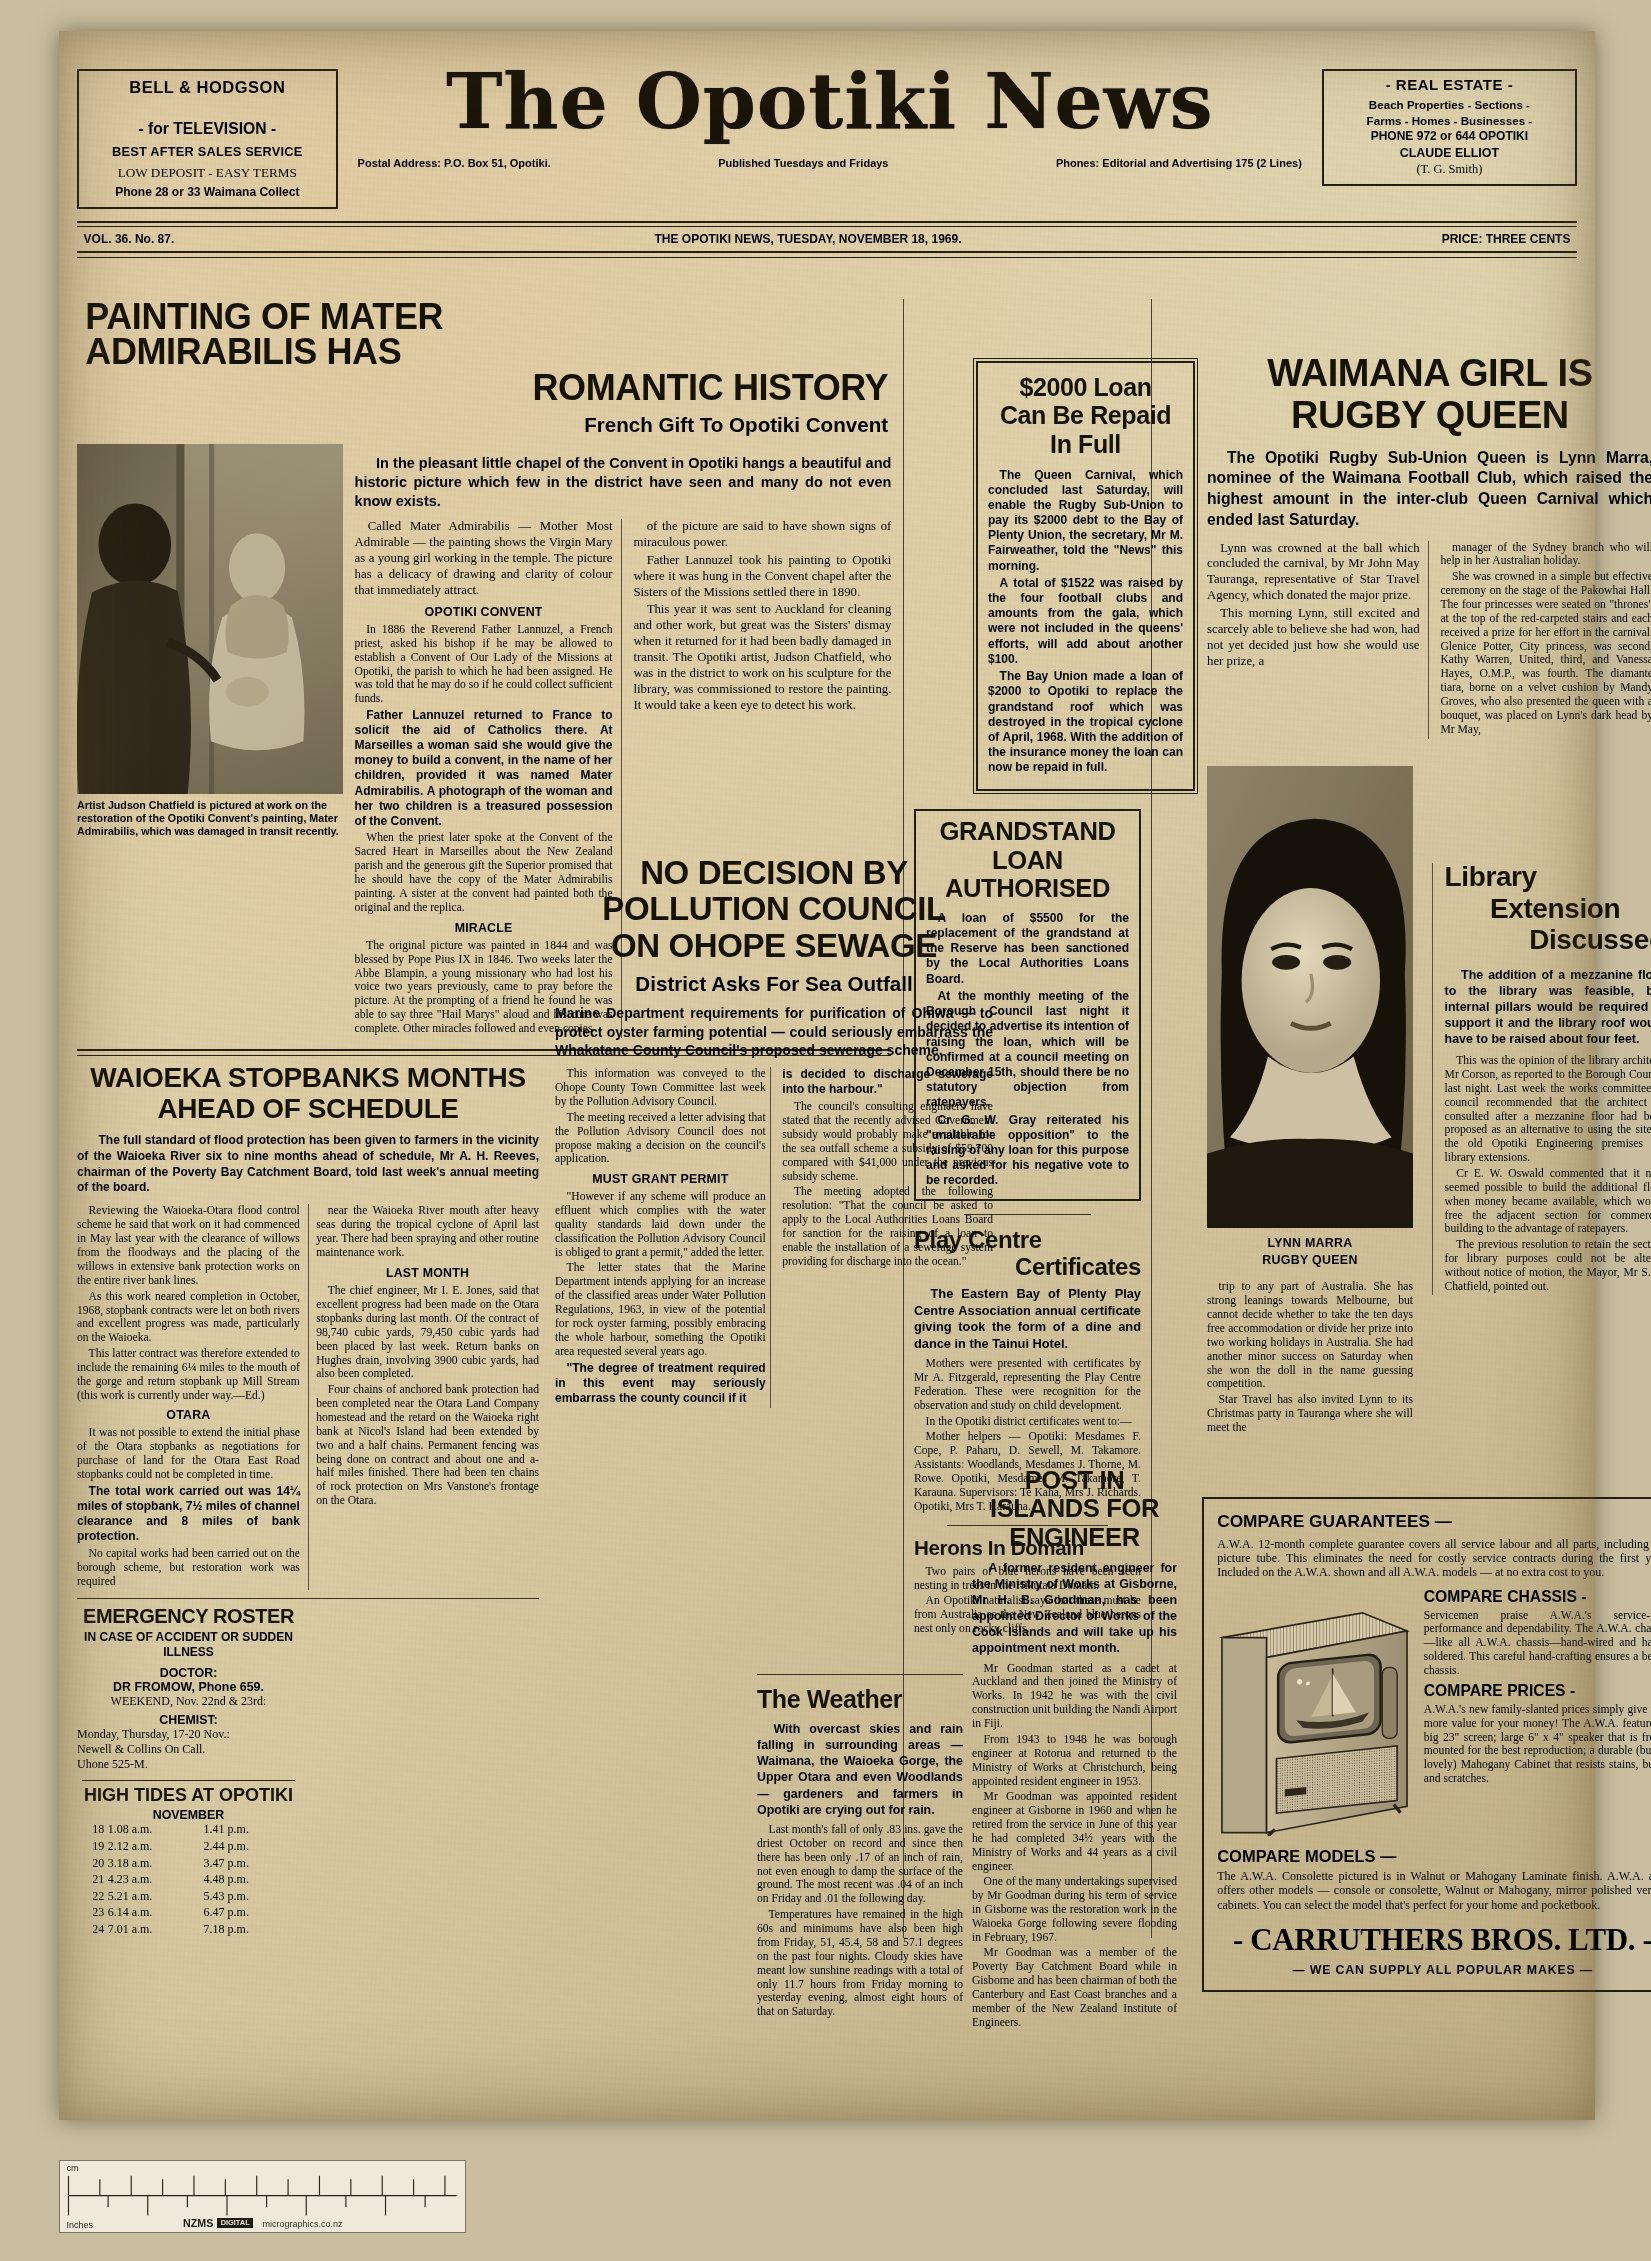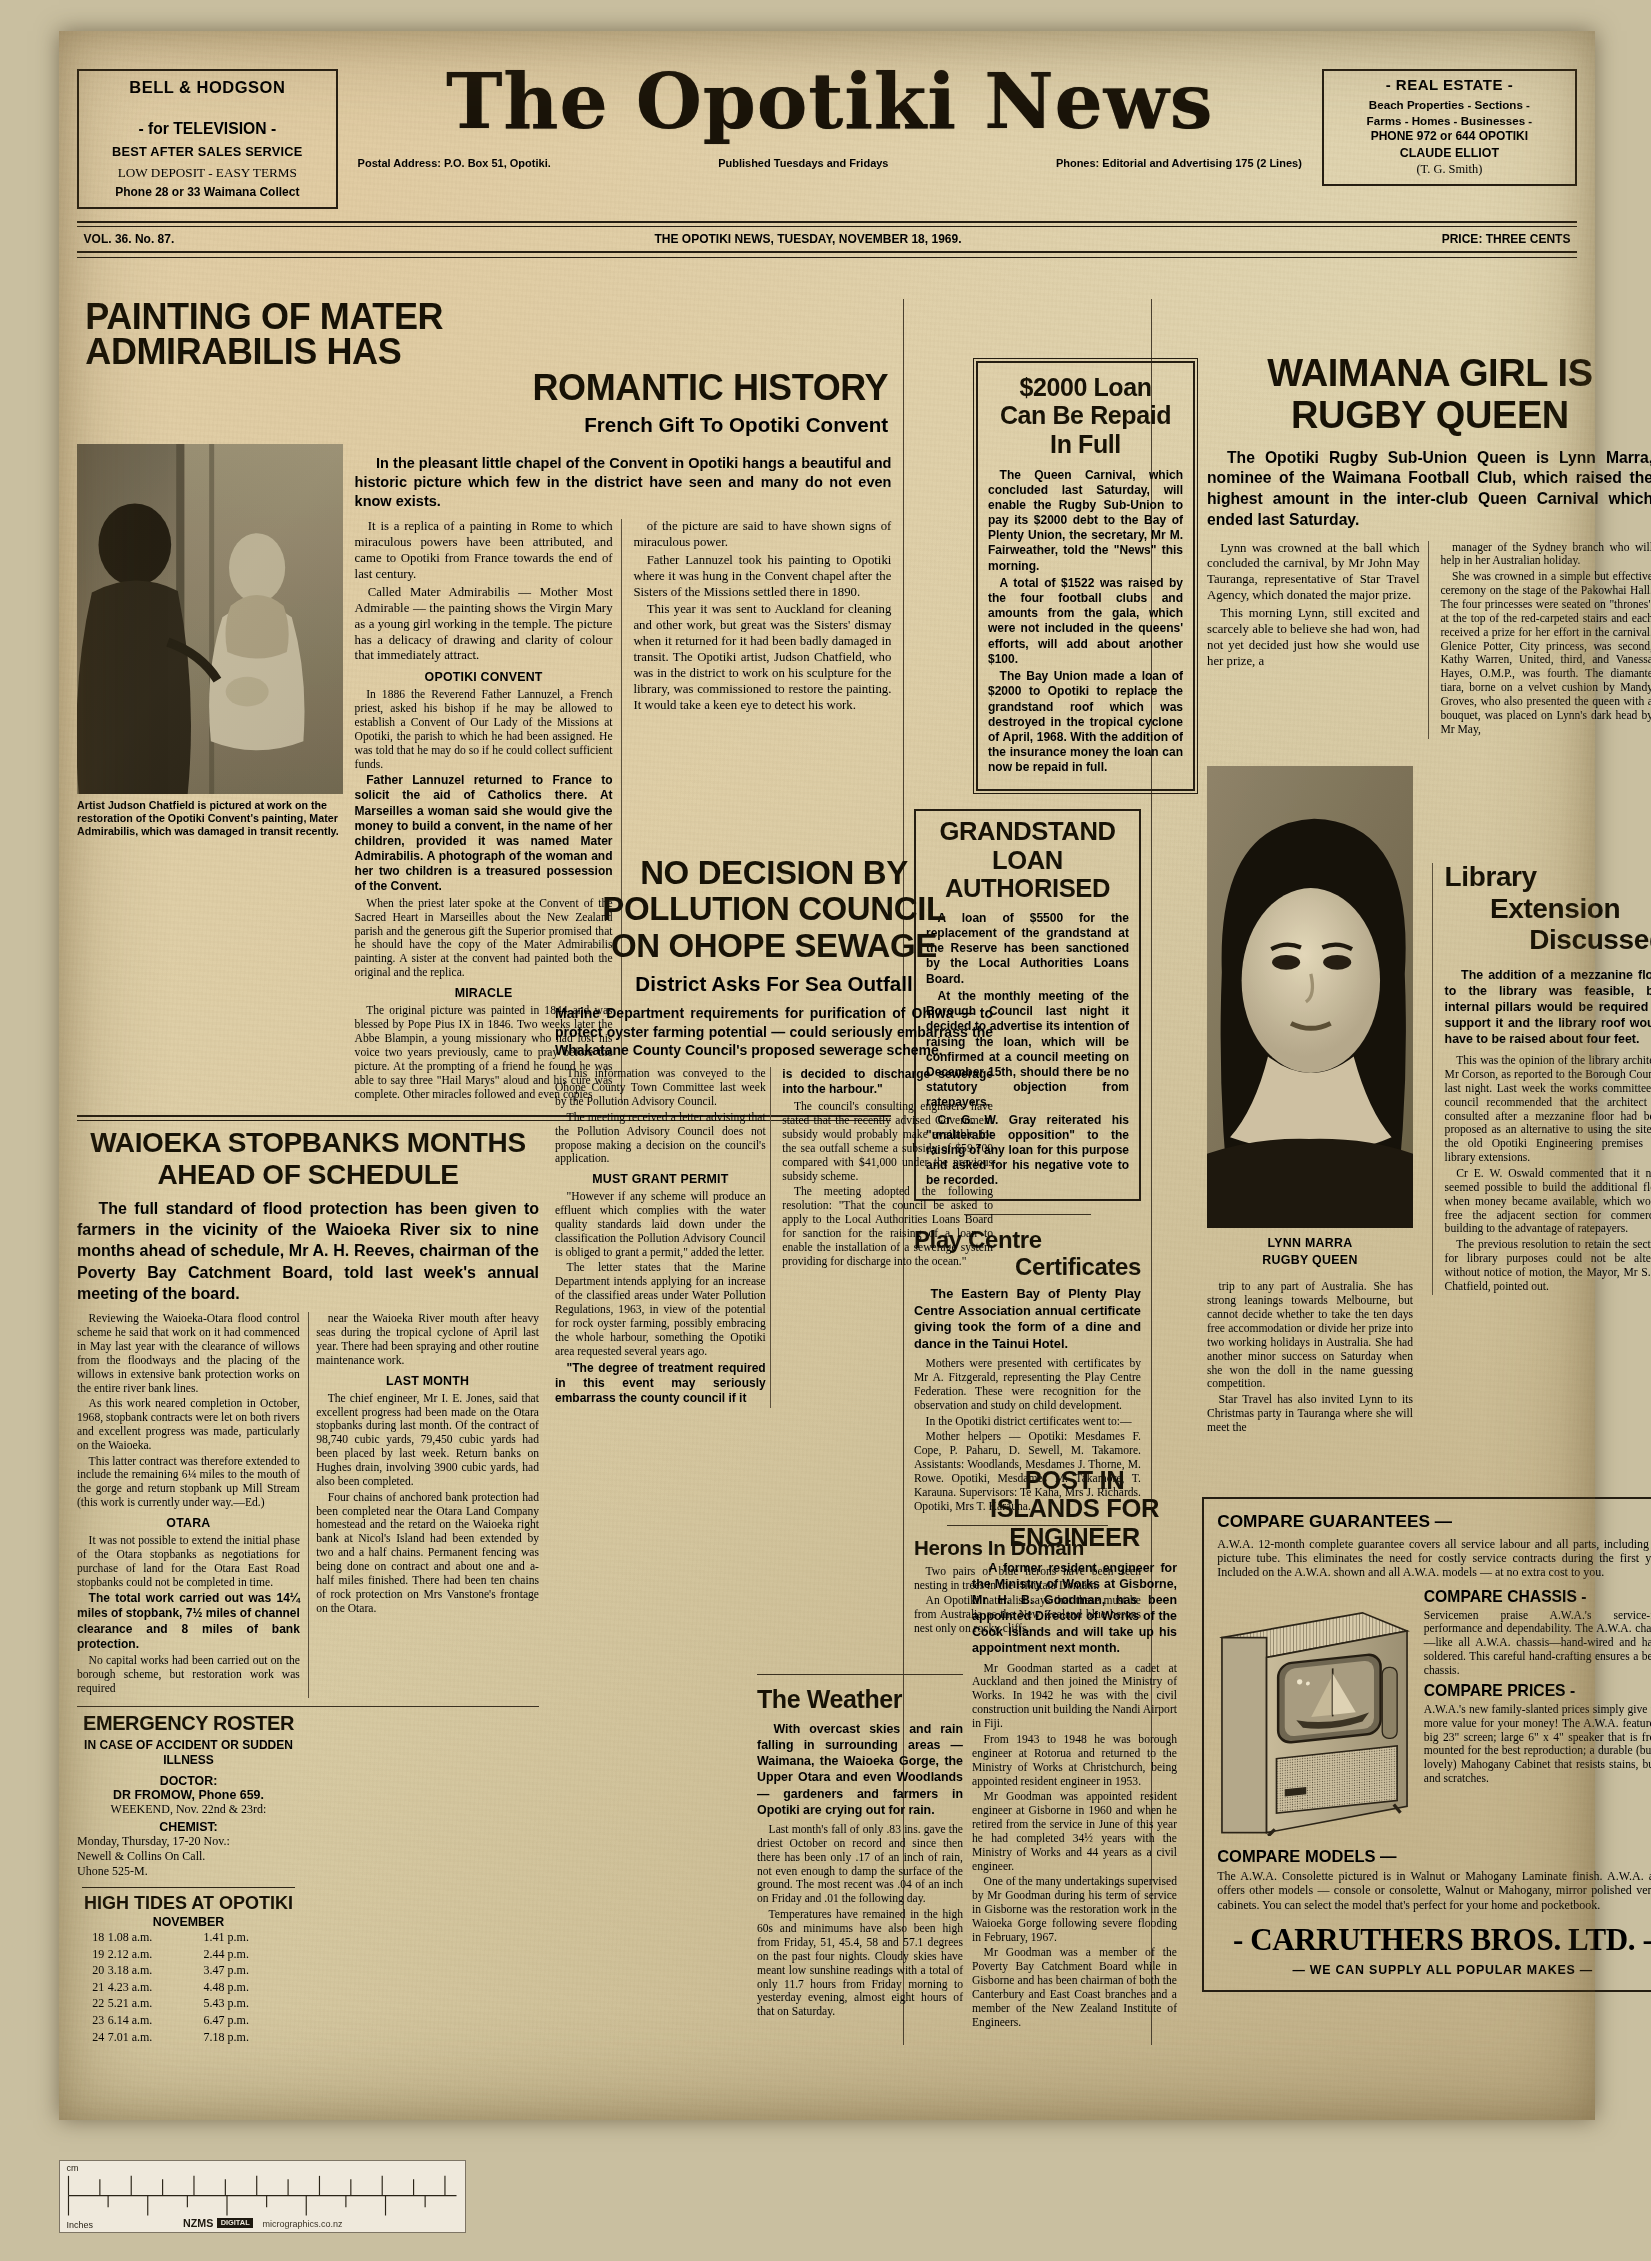--- a/index.html
+++ b/index.html
@@ -186,21 +186,20 @@
                   </g>
                 </svg>
               </div>
               <div class="cap">Artist Judson Chatfield is pictured at work on the restoration of the Opotiki Convent's painting, Mater Admirabilis, which was damaged in transit recently.</div>
             </div>
 
             <div style="flex:1;">
               <div class="lede">In the pleasant little chapel of the Convent in Opotiki hangs a beautiful and historic picture which few in the district have seen and many do not even know exists.</div>
               <div style="display:flex;gap:11.6px;margin-top:8.3px;">
                 <div style="width:49%;border-right:0.8px solid #5a4f3b;padding-right:8.3px;">
-                  <p class="bt">It is a replica of a painting in Rome to which miraculous powers have been attributed, and came to Opotiki from France towards the end of last century.</p>
                   <p class="bt">Called Mater Admirabilis — Mother Most Admirable — the painting shows the Virgin Mary as a young girl working in the temple. The picture has a delicacy of drawing and clarity of colour that immediately attract.</p>
                   <div class="xh">OPOTIKI CONVENT</div>
                   <p class="bts">In 1886 the Reverend Father Lannuzel, a French priest, asked his bishop if he may be allowed to establish a Convent of Our Lady of the Missions at Opotiki, the parish to which he had been assigned. He was told that he may do so if he could collect sufficient funds.</p>
                   <p class="bsans">Father Lannuzel returned to France to solicit the aid of Catholics there. At Marseilles a woman said she would give the money to build a convent, in the name of her children, provided it was named Mater Admirabilis. A photograph of the woman and her two children is a treasured possession of the Convent.</p>
                   <p class="bts">When the priest later spoke at the Convent of the Sacred Heart in Marseilles about the New Zealand parish and the generous gift the Superior promised that he should have the copy of the Mater Admirabilis painting. A sister at the convent had painted both the original and the replica.</p>
                   <div class="xh">MIRACLE</div>
                   <p class="bts">The original picture was painted in 1844 and was blessed by Pope Pius IX in 1846. Two weeks later the Abbe Blampin, a young missionary who had lost his voice two years previously, came to pray before the picture. At the prompting of a friend he found he was able to say three "Hail Marys" aloud and his cure was complete. Other miracles followed and even copies</p>
                 </div>
                 <div style="width:49%;">
                   <p class="bt">of the picture are said to have shown signs of miraculous power.</p>
@@ -210,21 +209,21 @@
               </div>
             </div>
           </div>
         </div>
 
         <div class="rule-d" style="margin:11.6px 0 8.3px;"></div>
 
         <div style="width:462px;">
           <h1 class="hd" style="font-size:28px;text-align:center;">WAIOEKA STOPBANKS MONTHS</h1>
           <h1 class="hd" style="font-size:28px;text-align:center;margin-top:4.1px;">AHEAD OF SCHEDULE</h1>
-          <div class="lede" style="font-size:16px;">The full standard of flood protection has been given to farmers in the vicinity of the Waioeka River six to nine months ahead of schedule, Mr A. H. Reeves, chairman of the Poverty Bay Catchment Board, told last week's annual meeting of the board.</div>
+          <div class="lede" style="font-size:12px;">The full standard of flood protection has been given to farmers in the vicinity of the Waioeka River six to nine months ahead of schedule, Mr A. H. Reeves, chairman of the Poverty Bay Catchment Board, told last week's annual meeting of the board.</div>
           <div style="display:flex;gap:7px;margin-top:8.3px;">
             <div style="width:49%;border-right:0.8px solid #5a4f3b;padding-right:8.3px;">
               <p class="bts">Reviewing the Waioeka-Otara flood control scheme he said that work on it had commenced in May last year with the clearance of willows from the floodways and the placing of the willows in extensive bank protection works on the entire river bank lines.</p>
               <p class="bts">As this work neared completion in October, 1968, stopbank contracts were let on both rivers and excellent progress was made, particularly on the Waioeka.</p>
               <p class="bts">This latter contract was therefore extended to include the remaining 6¼ miles to the mouth of the gorge and return stopbank up Mill Stream (this work is currently under way.—Ed.)</p>
               <div class="xh">OTARA</div>
               <p class="bts">It was not possible to extend the initial phase of the Otara stopbanks as negotiations for purchase of land for the Otara East Road stopbanks could not be completed in time.</p>
               <p class="bsans">The total work carried out was 14¼ miles of stopbank, 7½ miles of channel clearance and 8 miles of bank protection.</p>
               <p class="bts">No capital works had been carried out on the borough scheme, but restoration work was required</p>
             </div>

